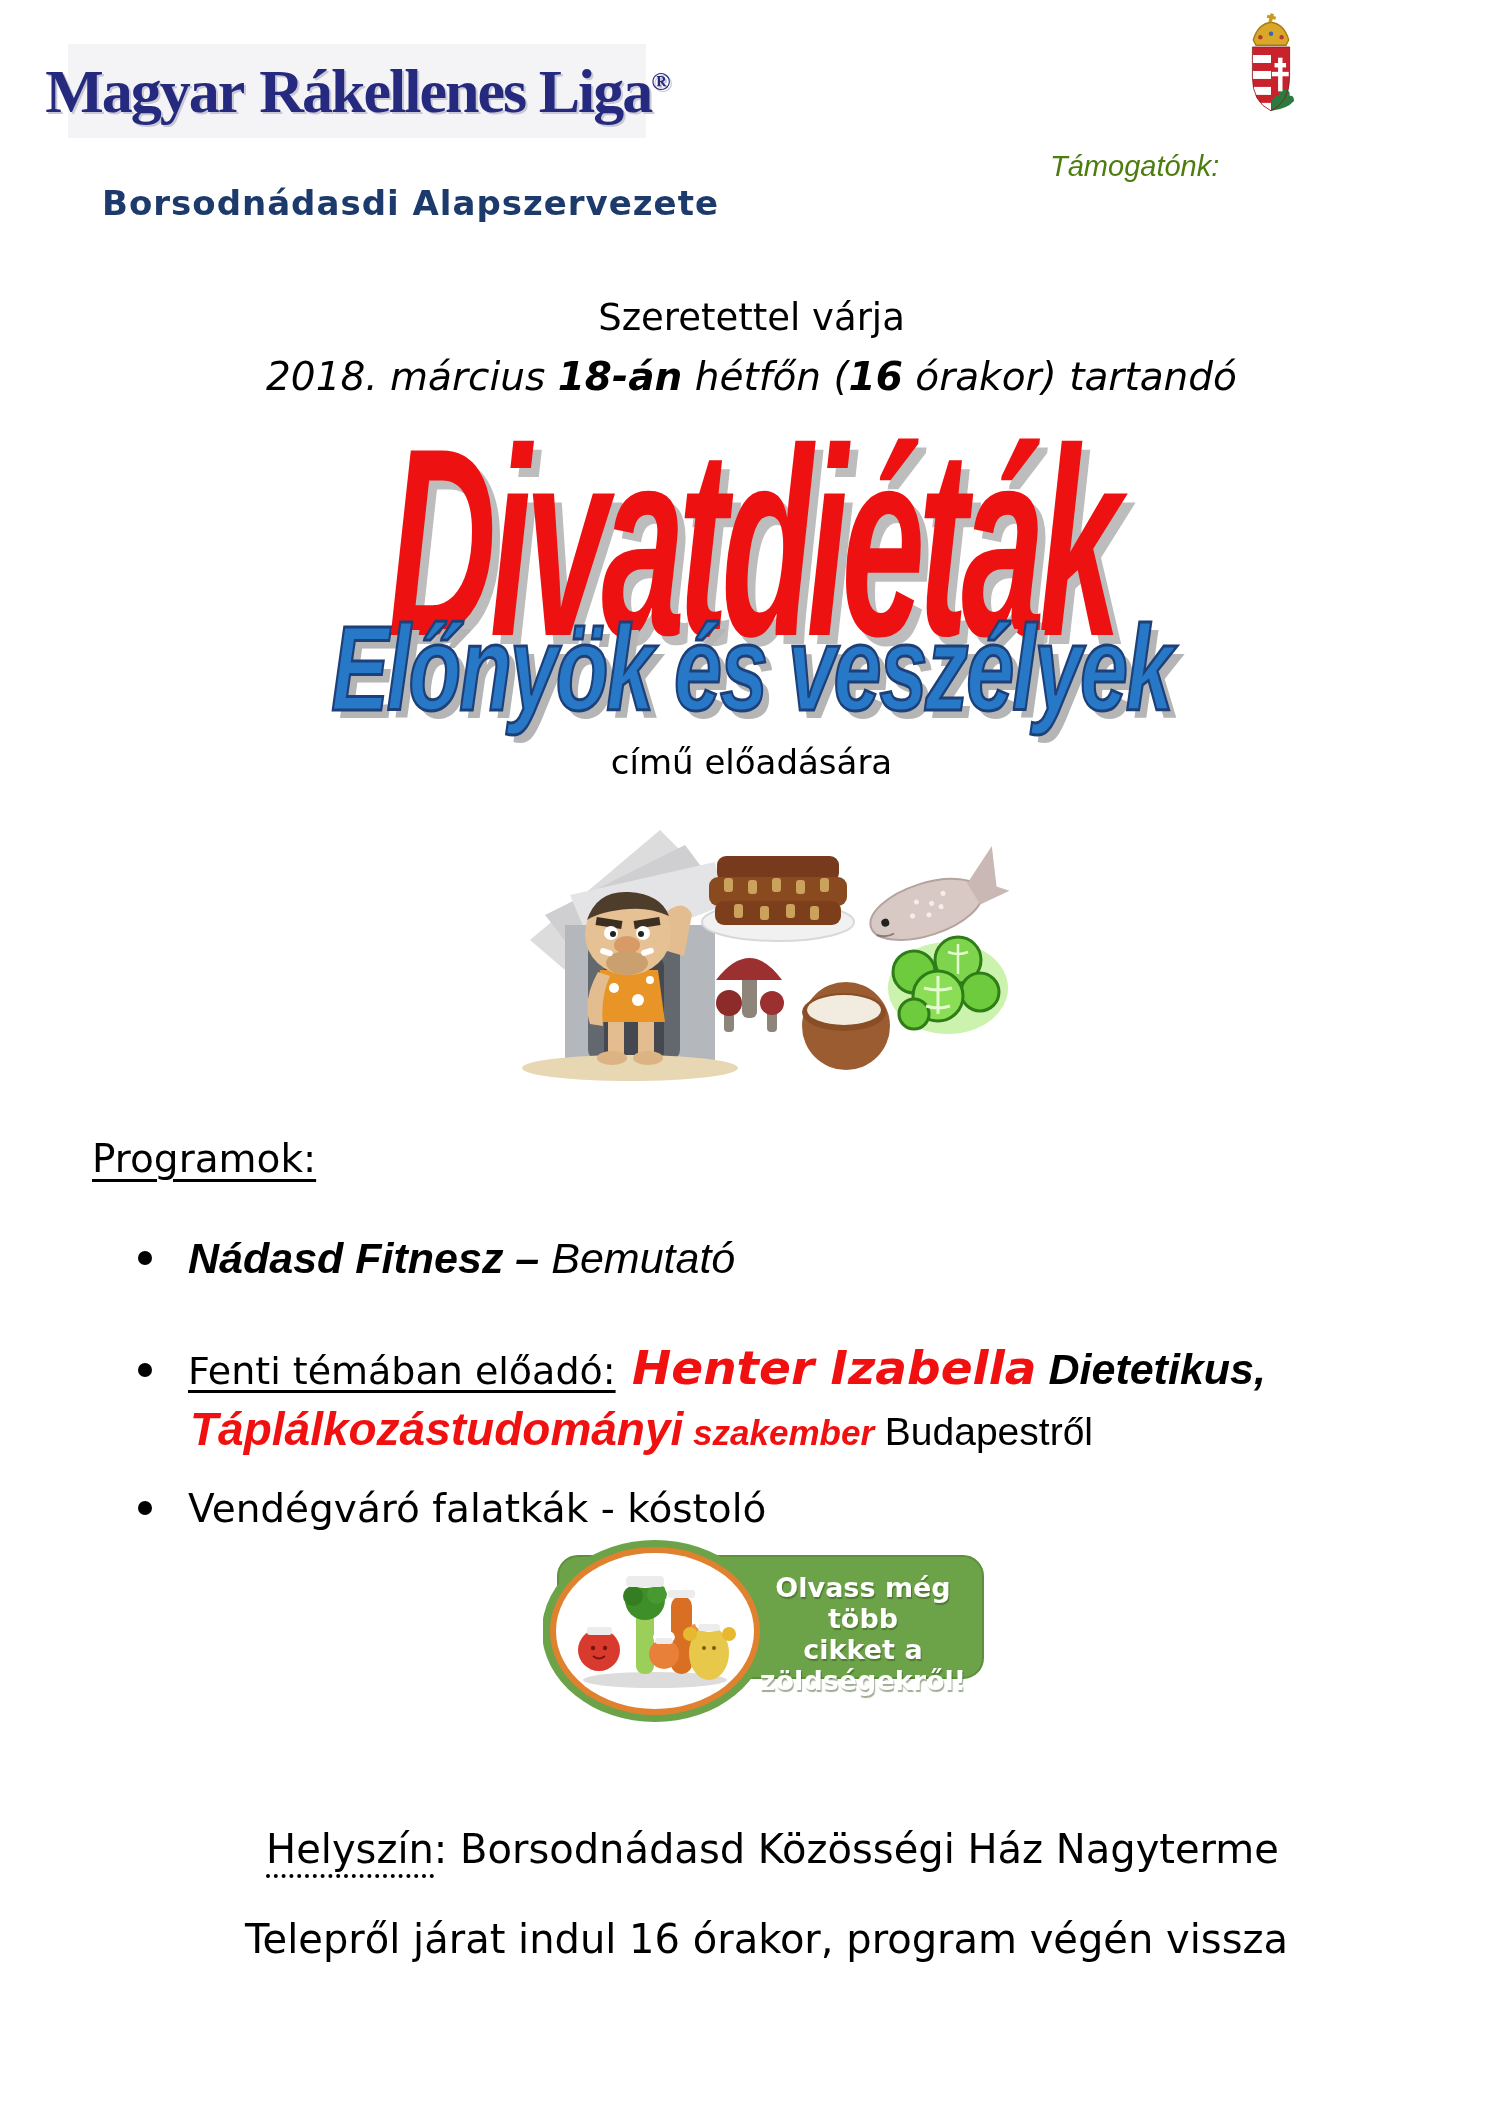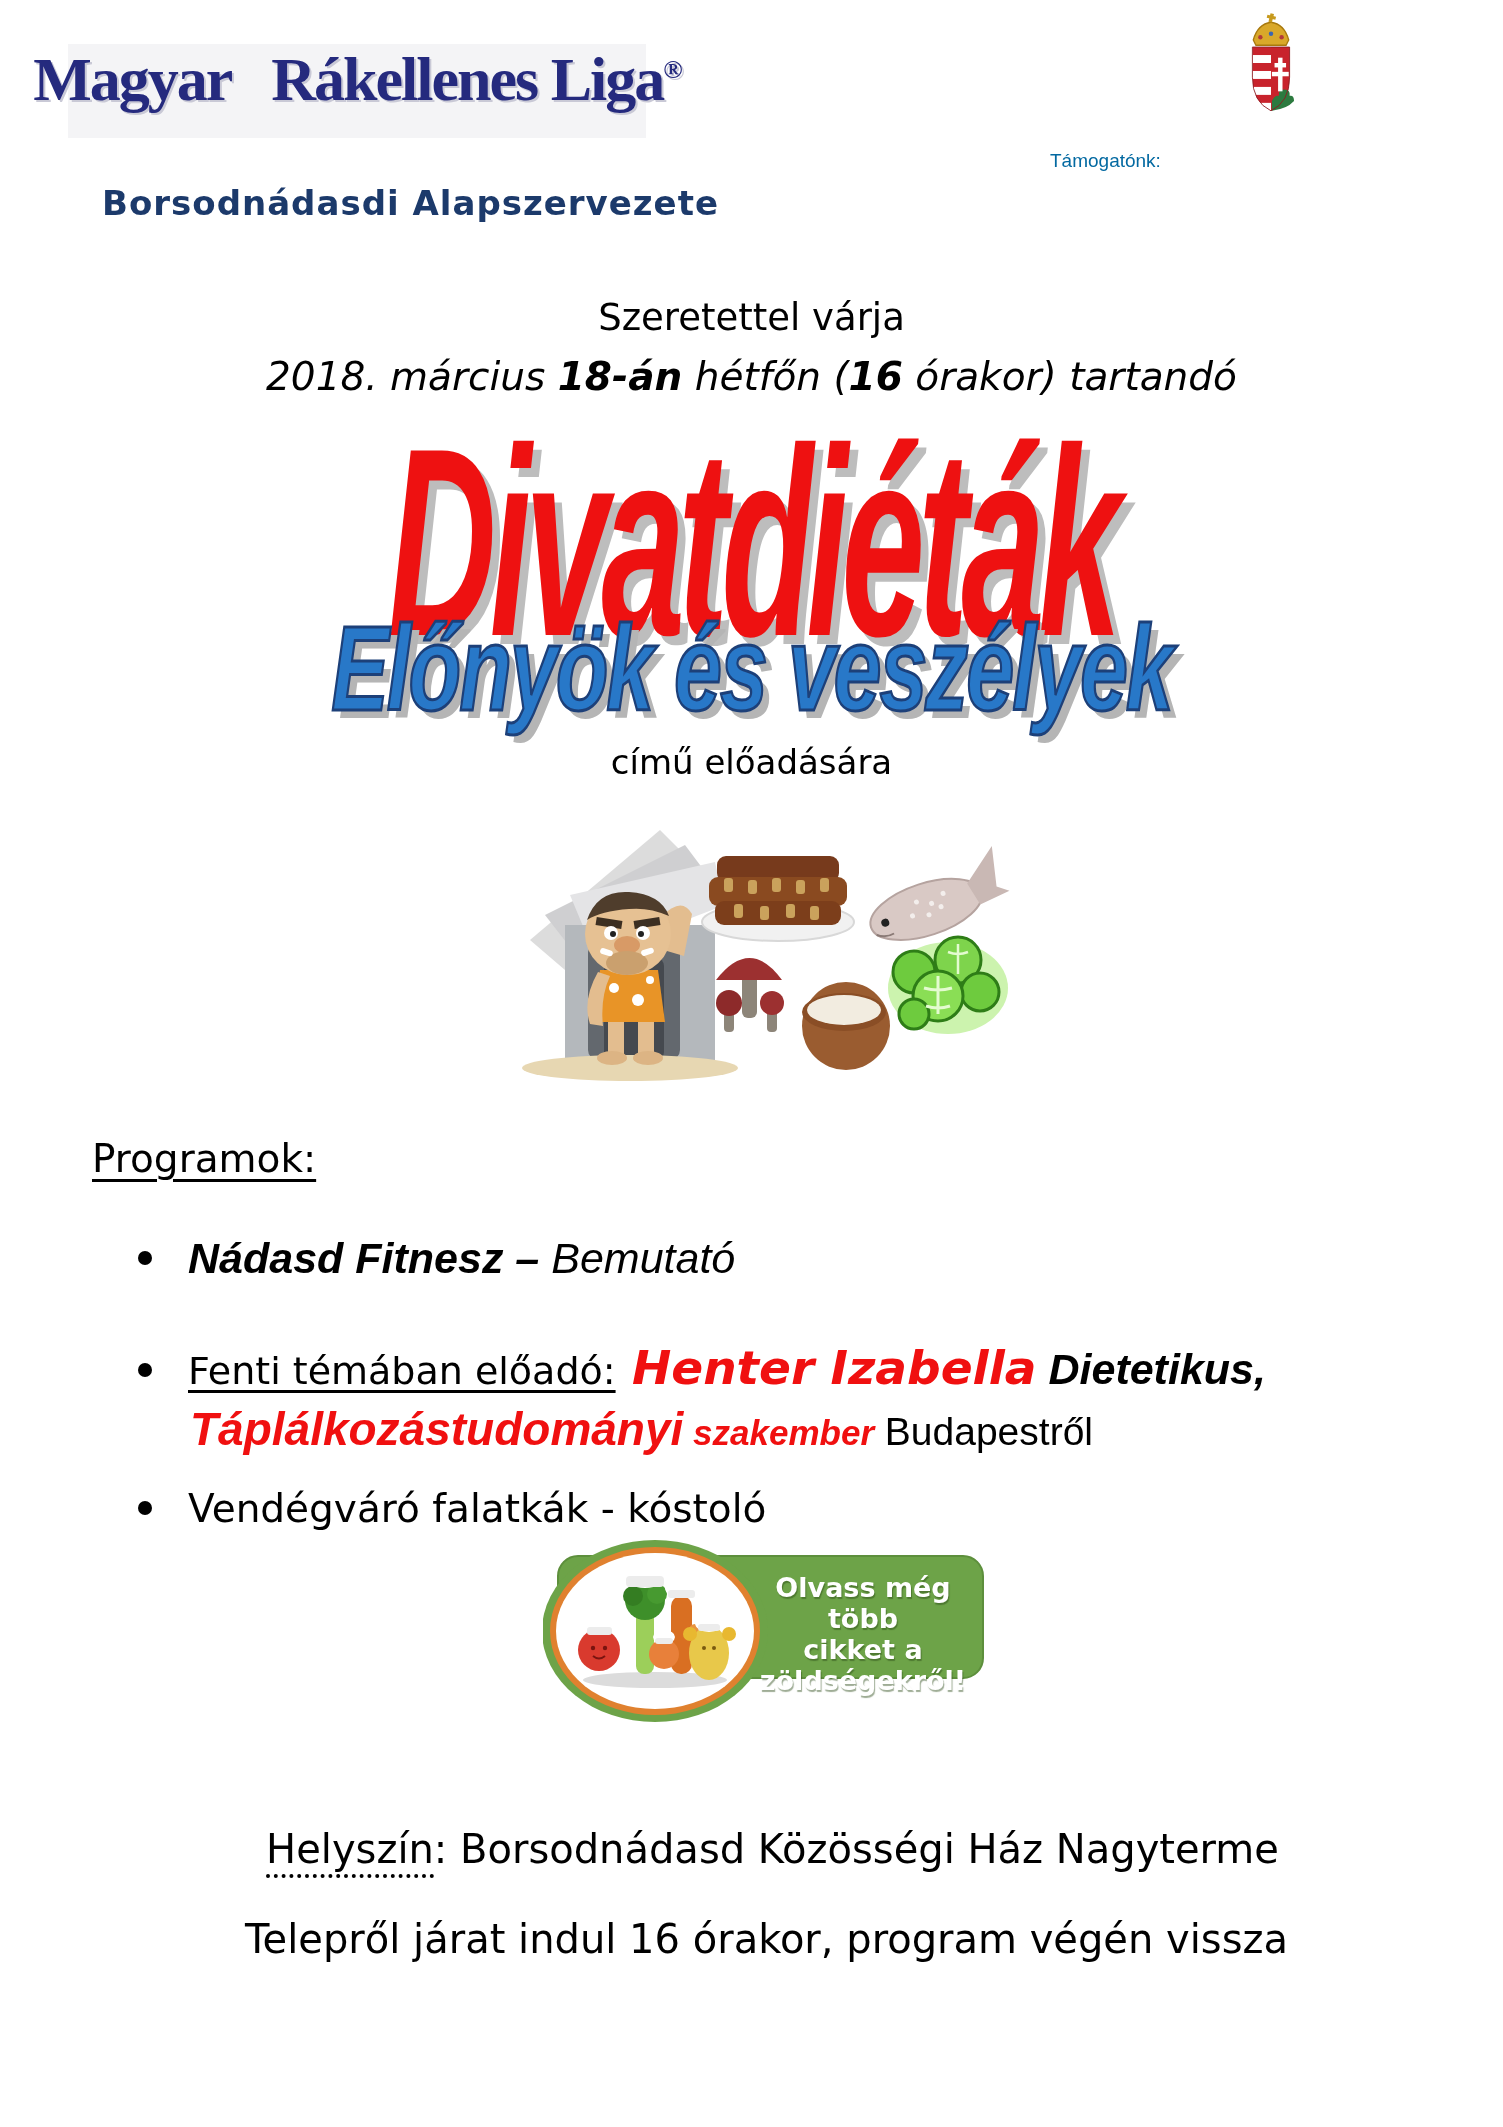--- a/index.html
+++ b/index.html
@@ -1,29 +1,29 @@
 <!DOCTYPE html>
 <html><head>
 <meta charset="utf-8">
 <style>
   html,body{margin:0;padding:0;background:#fff;}
   .page{position:relative;width:1503px;height:2127px;background:#ffffff;overflow:hidden;
         font-family:"DejaVu Sans",sans-serif;color:#000;}
 
   
   .logo-box{position:absolute;left:68px;top:44px;width:578px;height:94px;background:#f4f4f6;
-            display:flex;justify-content:center;gap:20px;}
+            display:flex;align-items:center;justify-content:center;gap:8px;}
   .logo-word{font-family:"Liberation Serif",serif;font-weight:bold;color:#252a7e;
              font-size:62px;letter-spacing:-2px;text-shadow:2px 2px 0 #c9c9d6;white-space:nowrap;}
   .logo-reg{font-family:"Liberation Serif",serif;font-weight:bold;color:#252a7e;font-size:26px;
             vertical-align:super;line-height:1;}
   .suborg{position:absolute;left:102px;top:183px;font-size:34px;font-weight:bold;color:#1c3a6b;
           letter-spacing:1px;white-space:nowrap;}
-  .sponsor-label{position:absolute;left:1050px;top:150px;font-size:19px;color:#0369a1;
-                 font-family:"Liberation Sans",sans-serif;}
+  .sponsor-label{position:absolute;left:1050px;top:150px;font-size:29px;color:#4d7c0f;
+                 font-family:"Liberation Sans",sans-serif;font-style:italic;}
   .coat{position:absolute;left:1240px;top:12px;}
   .ministry{position:absolute;left:1140px;top:114px;width:310px;text-align:center;
             font-family:"Liberation Serif",serif;font-variant:small-caps;color:#56524b;
             font-size:26px;letter-spacing:2px;line-height:1.15;}
 
   
   .intro1{position:absolute;top:296px;left:0;width:100%;text-align:center;font-size:37px;}
   .intro2{position:absolute;top:354px;left:0;width:100%;text-align:center;font-size:39px;
           font-style:italic;}
   .intro2 b{font-weight:bold;}

